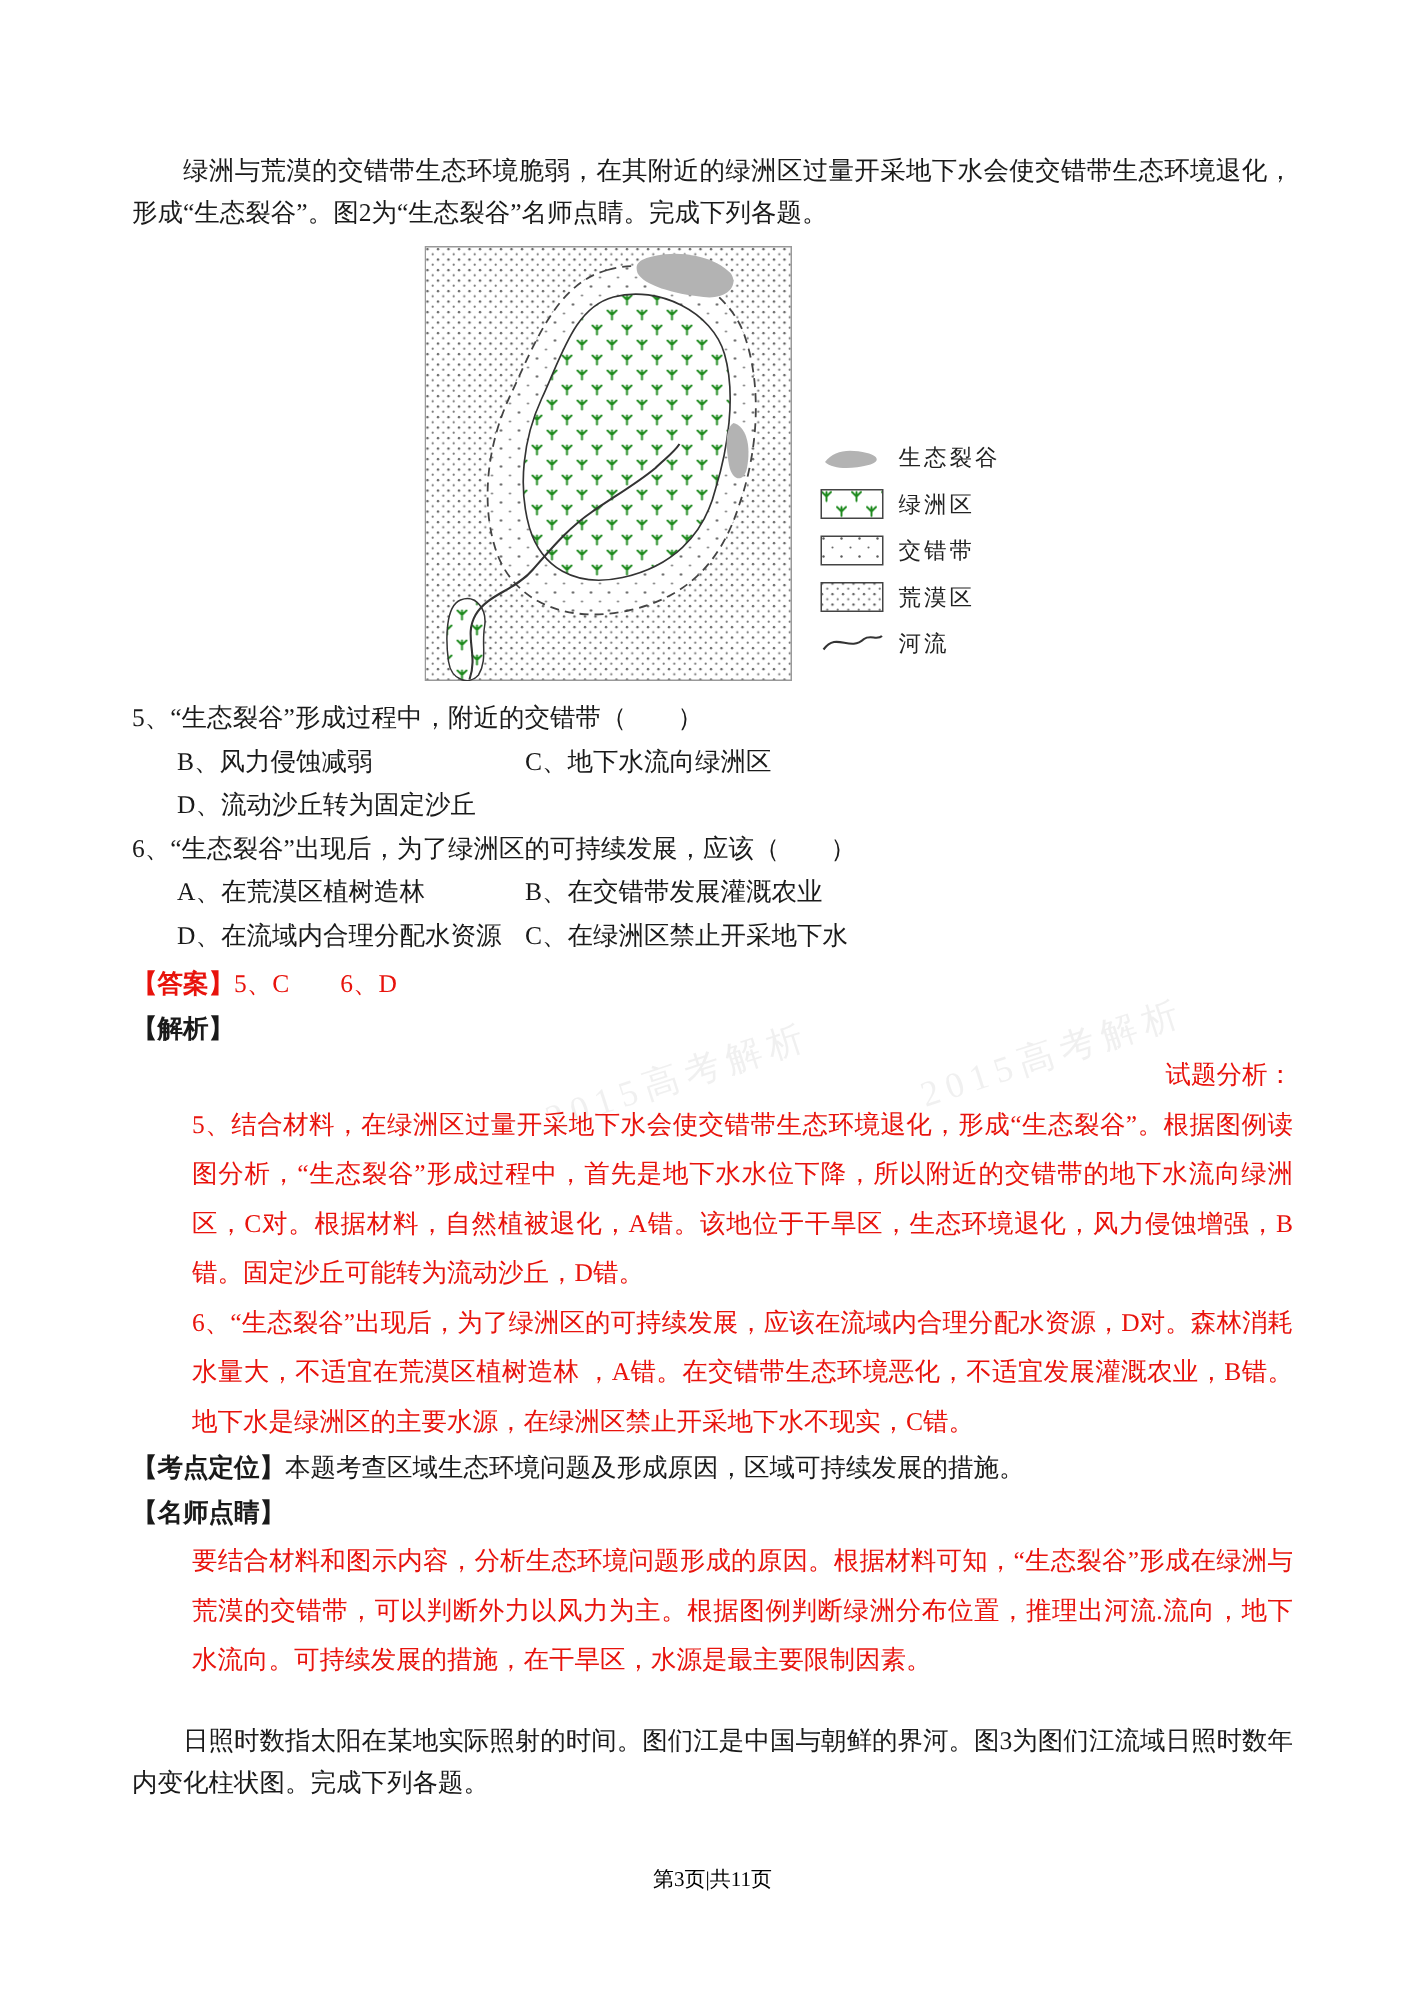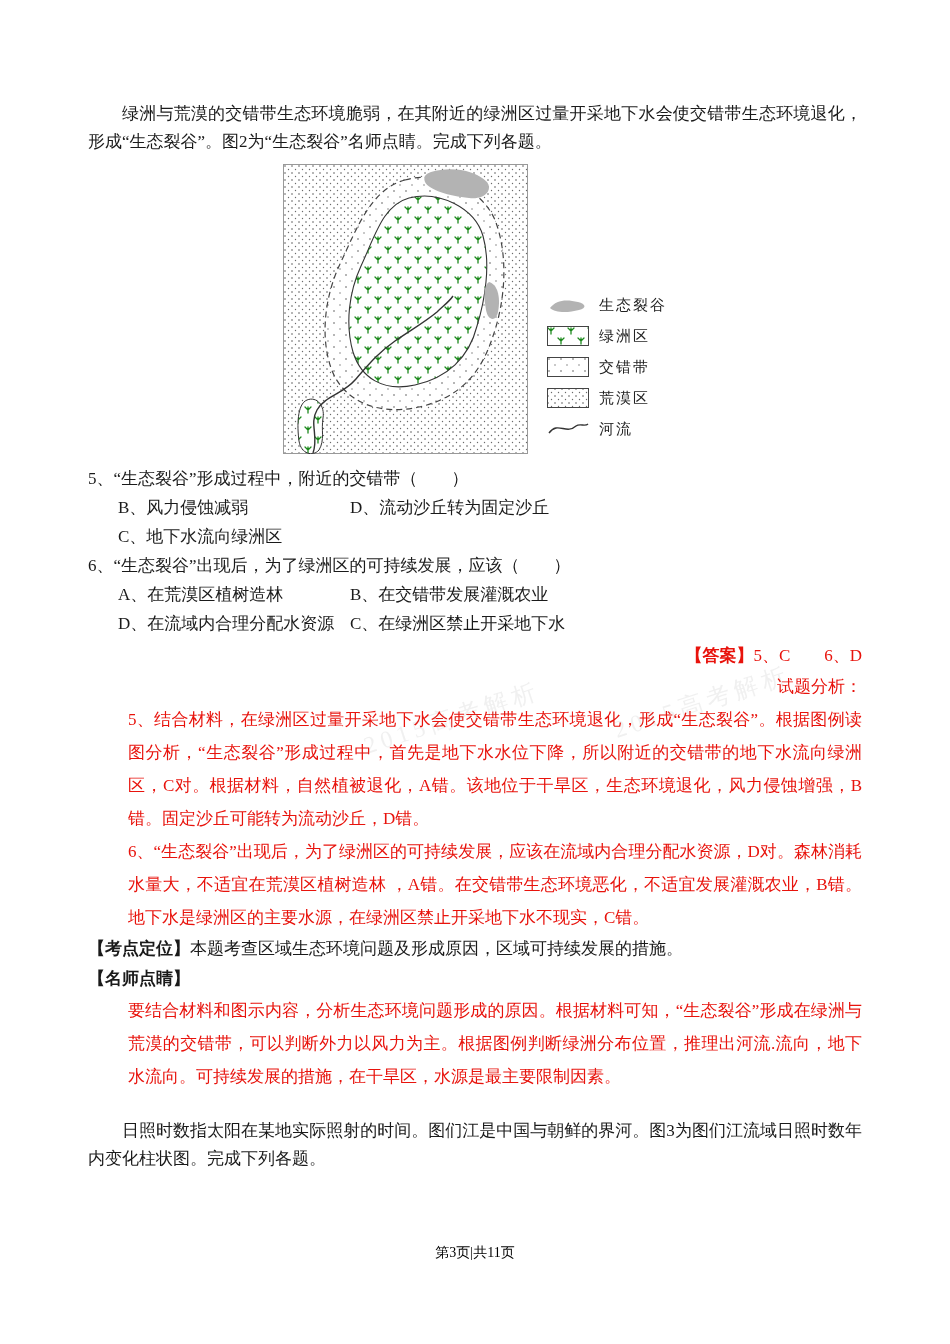--- a/index.html
+++ b/index.html
@@ -16,21 +16,21 @@
   .legend-item .lbl { font-size:15px; letter-spacing:2px; color:#222; }
   .stem { line-height:29px; }
   .opts { display:grid; grid-template-columns:232px auto; margin-left:30px; }
   .opts span { line-height:29px; }
   .red { color:#e8130c; }
   .b { font-weight:bold; }
   .blk { color:#1a1a1a; }
   .hdr { line-height:30px; }
   .sub { line-height:32px;text-align:right; }
   .ana { line-height:33px; text-align:justify;margin-left:40px; }
-  .answer { margin-top:3px; line-height:30px;text-align:right; }
+  .answer { margin-top:3px; line-height:30px; }
   .next { margin-top:24px; }
   .footer { position:absolute; left:0; right:0; bottom:82px; text-align:center; font-size:14px; color:#000000; }
   .watermark { position:absolute; color:#8a8a8a; opacity:0.12; font-size:24px; transform:rotate(-18deg); letter-spacing:5px; pointer-events:none; white-space:nowrap; }
   .wm1 { left:360px; top:702px; }
   .wm2 { left:610px; top:686px; }
   .defs-svg { position:absolute; width:0; height:0; }
 </style>
 </head>
 <body>
 
@@ -114,39 +114,40 @@
           </svg>
           <span class="lbl">河流</span>
         </div>
       </div>
     </figure>
 
     <div class="question">
       <p class="stem">5、“生态裂谷”形成过程中，附近的交错带（　　）</p>
       <div class="opts">
         <span>B、风力侵蚀减弱</span>
+        <span>C、地下水流向绿洲区</span>
         <span>D、流动沙丘转为固定沙丘</span>
-        <span>C、地下水流向绿洲区</span>
       </div>
     </div>
 
     <div class="question">
       <p class="stem">6、“生态裂谷”出现后，为了绿洲区的可持续发展，应该（　　）</p>
       <div class="opts">
         <span>A、在荒漠区植树造林</span>
         <span>B、在交错带发展灌溉农业</span>
         <span>D、在流域内合理分配水资源</span>
         <span>C、在绿洲区禁止开采地下水</span>
       </div>
     </div>
 
     <p class="answer red">
       <span class="b">【答案】</span><span>5、C　　6、D</span>
     </p>
 
+    <p class="hdr b blk">【解析】</p>
     <p class="sub red">试题分析：</p>
     <p class="ana red">5、结合材料，在绿洲区过量开采地下水会使交错带生态环境退化，形成“生态裂谷”。根据图例读图分析，“生态裂谷”形成过程中，首先是地下水水位下降，所以附近的交错带的地下水流向绿洲区，C对。根据材料，自然植被退化，A错。该地位于干旱区，生态环境退化，风力侵蚀增强，B错。固定沙丘可能转为流动沙丘，D错。</p>
     <p class="ana red">6、“生态裂谷”出现后，为了绿洲区的可持续发展，应该在流域内合理分配水资源，D对。森林消耗水量大，不适宜在荒漠区植树造林 ，A错。在交错带生态环境恶化，不适宜发展灌溉农业，B错。地下水是绿洲区的主要水源，在绿洲区禁止开采地下水不现实，C错。</p>
 
     <p class="hdr blk">
       <span class="b">【考点定位】</span><span>本题考查区域生态环境问题及形成原因，区域可持续发展的措施。</span>
     </p>
 
     <p class="hdr b blk">【名师点睛】</p>
     <p class="ana red">要结合材料和图示内容，分析生态环境问题形成的原因。根据材料可知，“生态裂谷”形成在绿洲与荒漠的交错带，可以判断外力以风力为主。根据图例判断绿洲分布位置，推理出河流.流向，地下水流向。可持续发展的措施，在干旱区，水源是最主要限制因素。</p>

